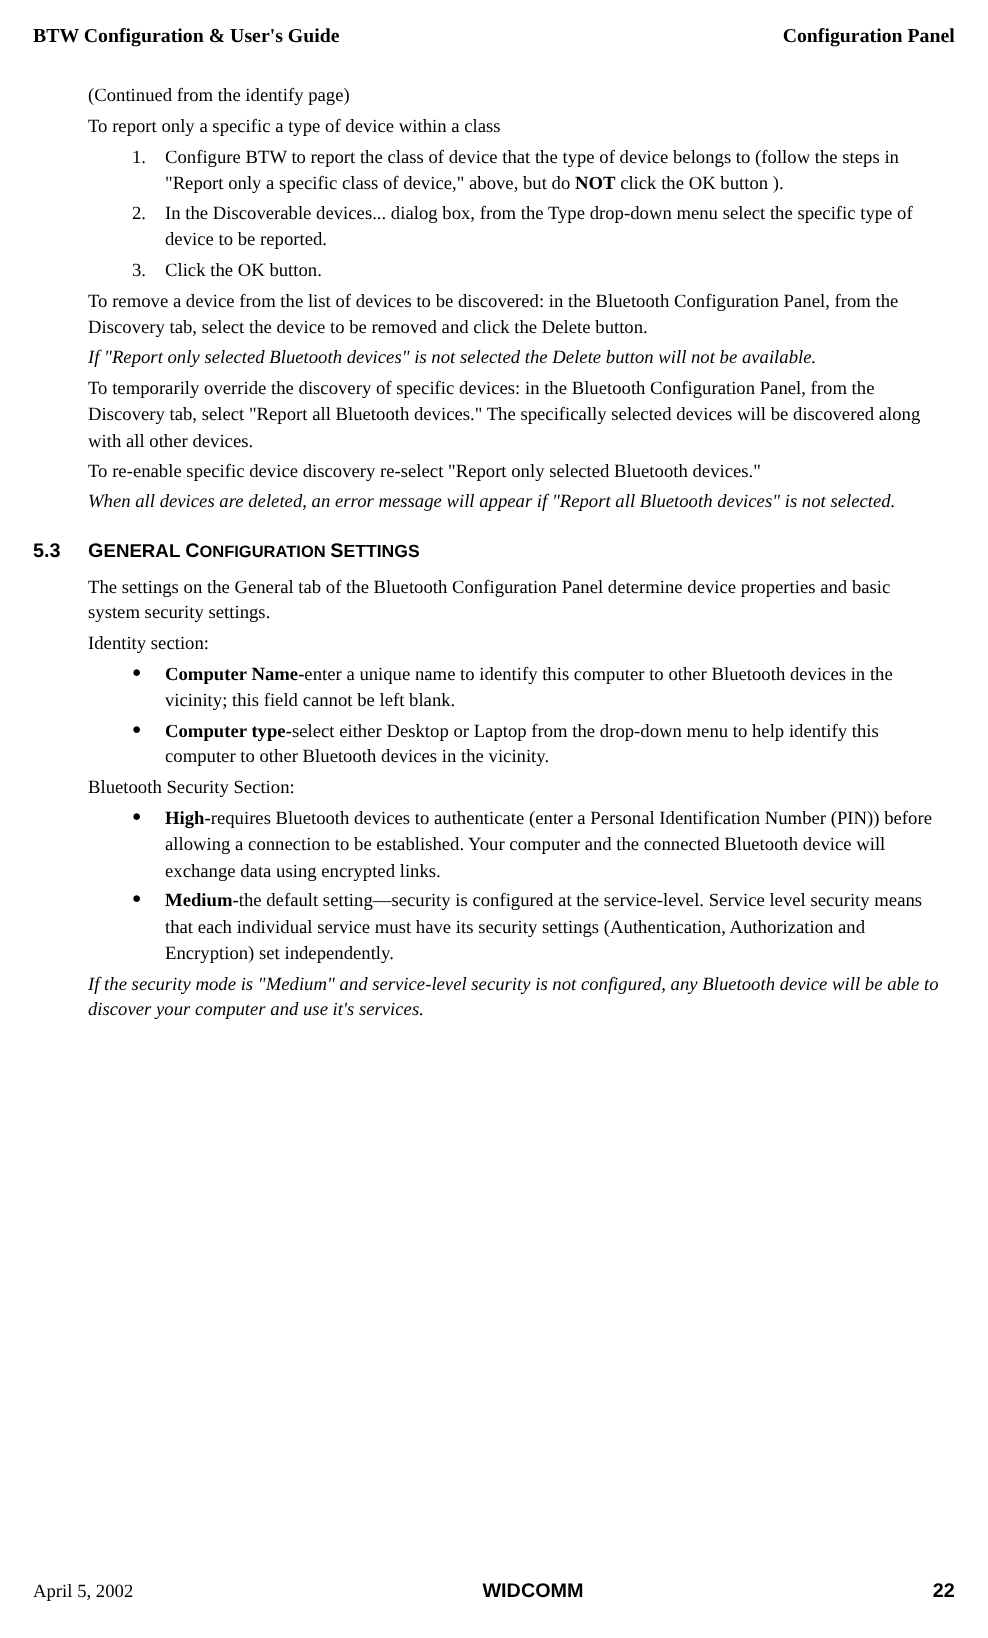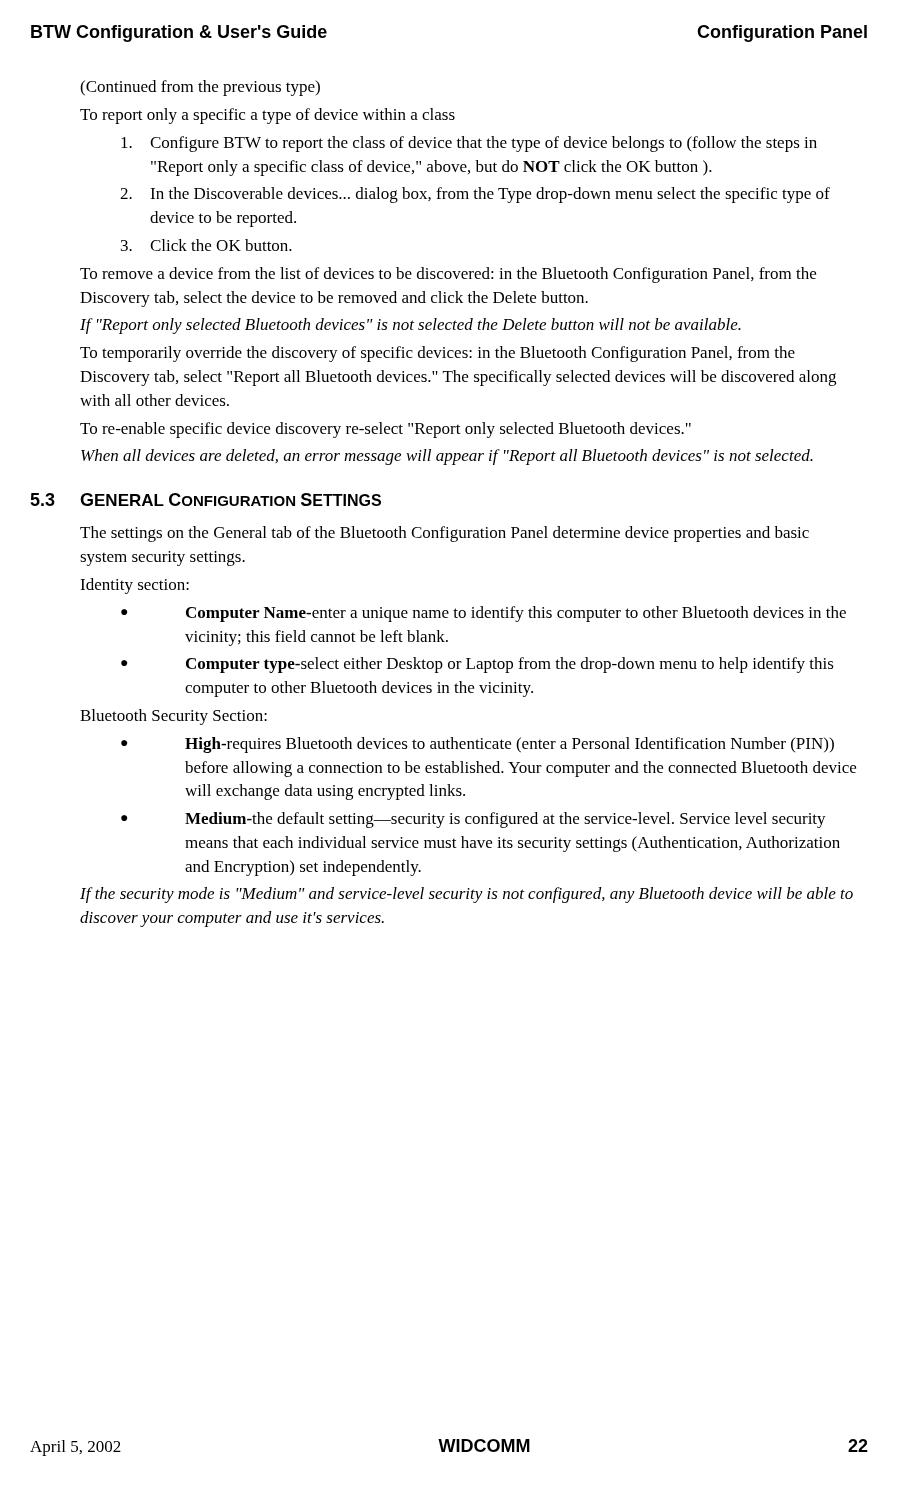--- a/index.html
+++ b/index.html
@@ -16,21 +16,21 @@
       width: 898px;
       height: 1489px;
       padding: 20px 30px;
       position: relative;
     }
     .header {
       display: flex;
       justify-content: space-between;
       font-weight: bold;
       font-size: 18px;
-      font-family: Liberation Sans, sans-serif;
+      font-family: Liberation Serif, serif;
       margin-bottom: 30px;
     }
     .content {
       padding-left: 50px;
       padding-right: 10px;
     }
     .para {
       margin-bottom: 4px;
       font-size: 17px;
     }
@@ -68,21 +68,20 @@
       margin-bottom: 4px;
       font-size: 17px;
     }
     ul.bulleted li .bullet {
       min-width: 30px;
       font-size: 14px;
       line-height: 1.6;
     }
     ul.bulleted li .text {
       flex: 1;
-      margin-left: 35px;
     }
     .section-heading {
       display: flex;
       margin-top: 20px;
       margin-bottom: 8px;
       font-family: Arial, Helvetica, sans-serif;
       align-items: center;
     }
     .section-num {
       font-weight: bold;
@@ -120,21 +119,21 @@
   </style>
 </head>
 <body>
 
 <div class="header">
   <span>BTW Configuration &amp; User's Guide</span>
   <span>Configuration Panel</span>
 </div>
 
 <div class="content">
-  <p class="para">(Continued from the previous type)</p>
+  <p class="para">(Continued from the identify page)</p>
   <p class="para">To report only a specific a type of device within a class</p>
 
   <ol class="numbered">
     <li>
       <span class="num">1.</span>
       <span class="text">
         <span>Configure BTW to report the class of device that the type of device belongs to (follow the steps in "Report only a specific class of device," above, but do </span><span class="bold">NOT</span><span> click the OK button ).</span>
       </span>
     </li>
     <li>

